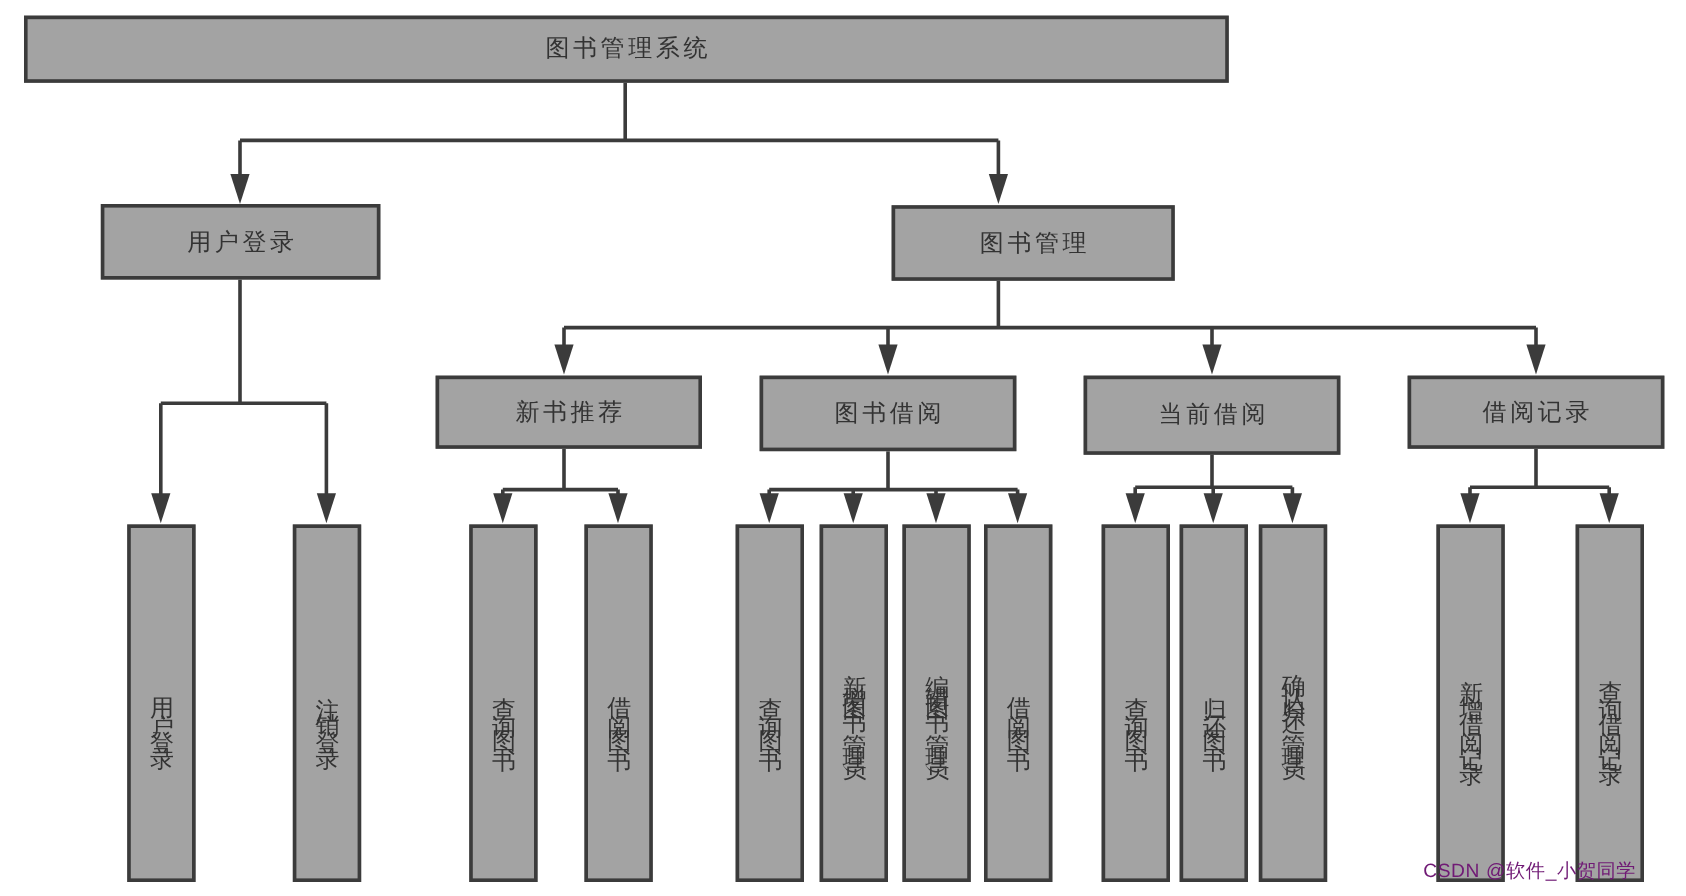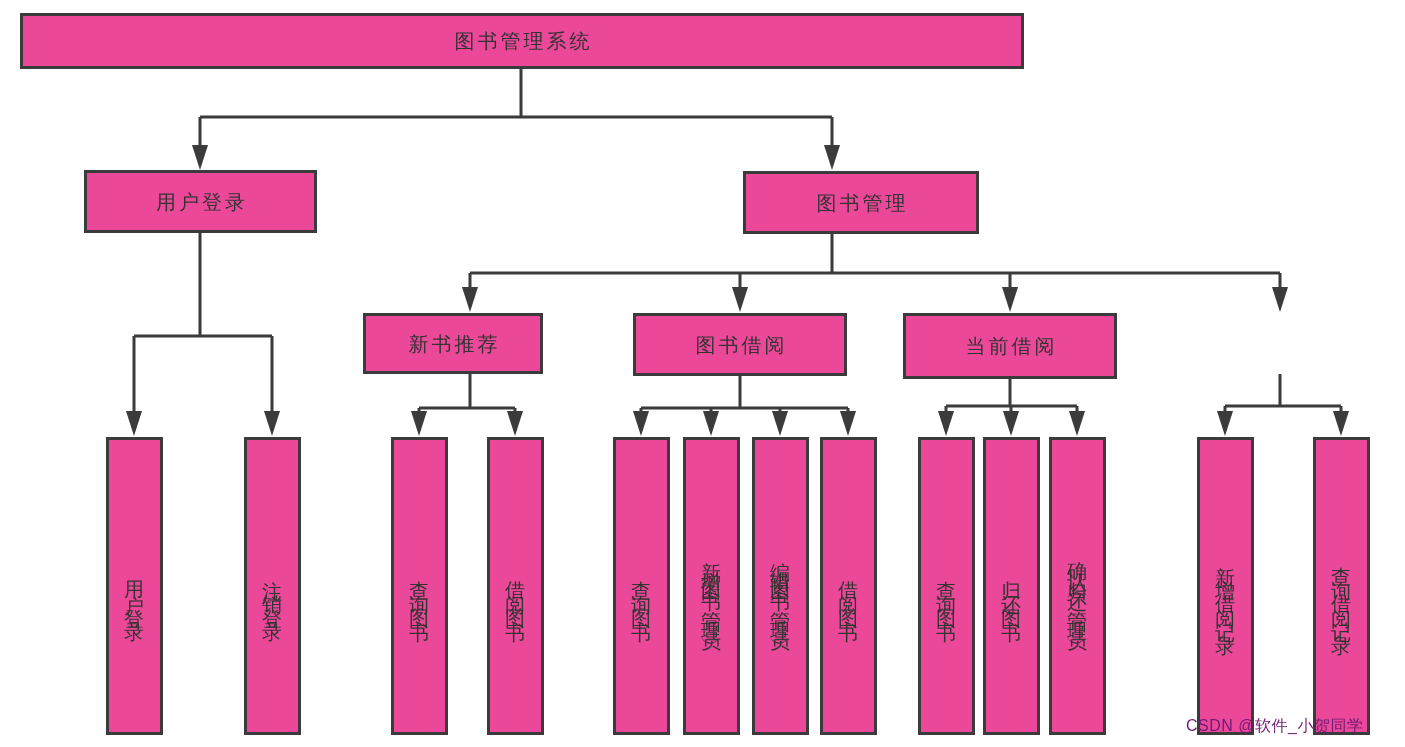--- a/index.html
+++ b/index.html
@@ -13,21 +13,21 @@
   }
   .connectors {
     position: absolute;
     left: 0; top: 0;
     width: 1405px; height: 747px;
     pointer-events: none;
   }
   .box {
     position: absolute;
     box-sizing: border-box;
-    background: #ec4899;
+    background: #a3a3a3;
     border: 3px solid #3b3b3b;
     color: #333333;
     display: flex;
     align-items: center;
     justify-content: center;
     text-align: center;
   }
   .h-box {
     font-size: 20px;
     letter-spacing: 3px;
@@ -100,23 +100,24 @@
       <polygon points="1217,411 1233,411 1225,436"></polygon>
       <polygon points="1333,411 1349,411 1341,436"></polygon>
     </g>
   </svg>
 
   <div class="box h-box" style="left:20px; top:13px; width:1004px; height:56px;">图书管理系统</div>
 
   <div class="box h-box" style="left:84px; top:170px; width:233px; height:63px;">用户登录</div>
   <div class="box h-box" style="left:714px; top:171px; width:236px; height:63px;margin-left:29px;">图书管理</div>
 
-  <div class="box h-box" style="left:363px; top:313px; width:180px; height:61px;">新书推荐</div>
+  <div class="box h-box" style="left:363px; top:313px; width:222px; height:61px;">新书推荐</div>
   <div class="box h-box" style="left:633px; top:313px; width:214px; height:63px;text-align:right;">图书借阅</div>
   <div class="box h-box" style="left:903px; top:313px; width:214px; height:66px;">当前借阅</div>
+  <div class="box h-box" style="left:1173px; top:313px; width:214px; height:61px;">借阅记录</div>
 
   <div class="box v-box" style="left:106px; top:437px; width:57px; height:298px;">用户登录</div>
   <div class="box v-box" style="left:244px; top:437px; width:57px; height:298px;">注销登录</div>
 
   <div class="box v-box" style="left:391px; top:437px; width:57px; height:298px;">查询图书</div>
   <div class="box v-box" style="left:487px; top:437px; width:57px; height:298px;">借阅图书</div>
 
   <div class="box v-box" style="left:613px; top:437px; width:57px; height:298px;">查询图书</div>
   <div class="box v-box dense" style="left:683px; top:437px; width:57px; height:298px;">新增图书（管理员）</div>
   <div class="box v-box dense" style="left:752px; top:437px; width:57px; height:298px;">编辑图书（管理员）</div>

